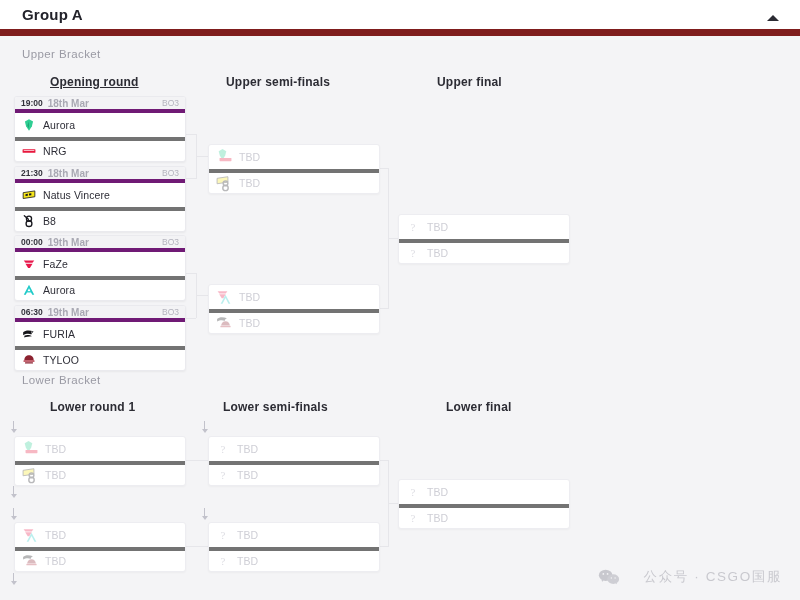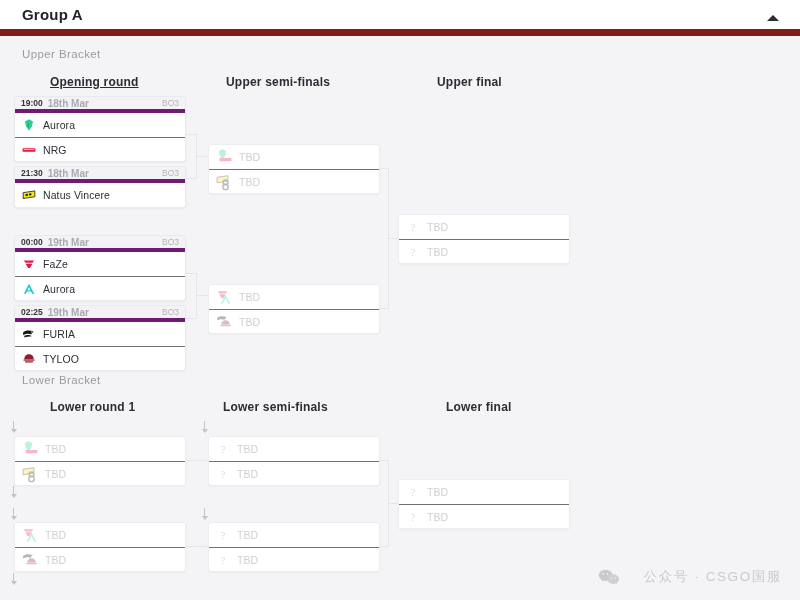--- a/index.html
+++ b/index.html
@@ -66,21 +66,21 @@
     padding: 0 6px; gap: 5px;
   }
   .m-time { font-size: 8.5px; font-weight: bold; color: #33333c; }
   .m-date { font-size: 10px; color: #a9a9b3; font-weight: bold; }
   .m-bo   { font-size: 8.5px; color: #b4b4be; margin-left: auto; }
 
   .m-row {
     height: 24px; display: flex; align-items: center;
     padding: 0 7px; gap: 7px; position: relative;
   }
-  .m-row + .m-row { border-top: 1px solid #737373; }
+  .m-row + .m-row { border-top: 4px solid #737373; }
   .m-name { font-size: 10.5px; color: #2e2e37; letter-spacing: .1px; }
   .m-row.tbd .m-name { color: #cfcfd6; }
 
   
   .logo { width: 14px; height: 14px; position: relative; flex: none; }
   .logo svg { display: block; width: 14px; height: 14px; }
 
   
   .logo-stack { width: 16px; height: 16px; position: relative; flex: none; opacity: .30; }
   .logo-stack svg { position: absolute; width: 13px; height: 13px; }
@@ -192,20 +192,30 @@
     <div class="m-row">
       <span class="logo">
         <svg viewBox="0 0 24 24">
             <path d="M2 8 L22 5 L22 15 L2 18 Z" fill="#f5e51a" stroke="#1a1a1a" stroke-width="1.4"></path>
             <path d="M6 10.5 L10 9.8 L10 13.2 L6 13.9 Z" fill="#1a1a1a"></path>
             <path d="M12 9.5 L16 8.9 L16 12.3 L12 13 Z" fill="#1a1a1a"></path>
           </svg>
       </span>
       <span class="m-name">Natus Vincere</span>
     </div>
+    <div class="m-row">
+      <span class="logo">
+        <svg viewBox="0 0 24 24">
+            <circle cx="12" cy="8" r="4.4" fill="none" stroke="#19191f" stroke-width="2.3"></circle>
+            <circle cx="12" cy="16.5" r="5" fill="none" stroke="#19191f" stroke-width="2.3"></circle>
+            <path d="M4 3 L11 9" stroke="#19191f" stroke-width="2.3" stroke-linecap="round"></path>
+          </svg>
+      </span>
+      <span class="m-name">B8</span>
+    </div>
   </div>
 
   <div class="match" style="left:14px; top:235px;">
     <div class="m-meta">
       <span class="m-time">00:00</span>
       <span class="m-date">19th Mar</span>
       <span class="m-bo">BO3</span>
     </div>
     <div class="m-row">
       <span class="logo">
@@ -222,21 +232,21 @@
             <path d="M12 3 L21 20 L17.5 20 L12 9 L6.5 20 L3 20 Z" fill="#21cbc9"></path>
             <rect x="7.5" y="14" width="9" height="2.2" fill="#21cbc9"></rect>
           </svg>
       </span>
       <span class="m-name">Aurora</span>
     </div>
   </div>
 
   <div class="match" style="left:14px; top:305px;">
     <div class="m-meta">
-      <span class="m-time">02:25</span>
+      <span class="m-time">06:30</span>
       <span class="m-date">19th Mar</span>
       <span class="m-bo">BO3</span>
     </div>
     <div class="m-row">
       <span class="logo">
         <svg viewBox="0 0 24 24">
             <path d="M2 9 C6 5, 14 5, 20 8 C17 10, 16 11, 16 13 C13 11, 7 11, 2 14 Z" fill="#151519"></path>
             <circle cx="16.4" cy="8.6" r="1" fill="#ffffff"></circle>
             <path d="M4 15 C9 13, 14 14, 17 16 C12 16.5, 7 17, 4 18 Z" fill="#151519"></path>
           </svg>

